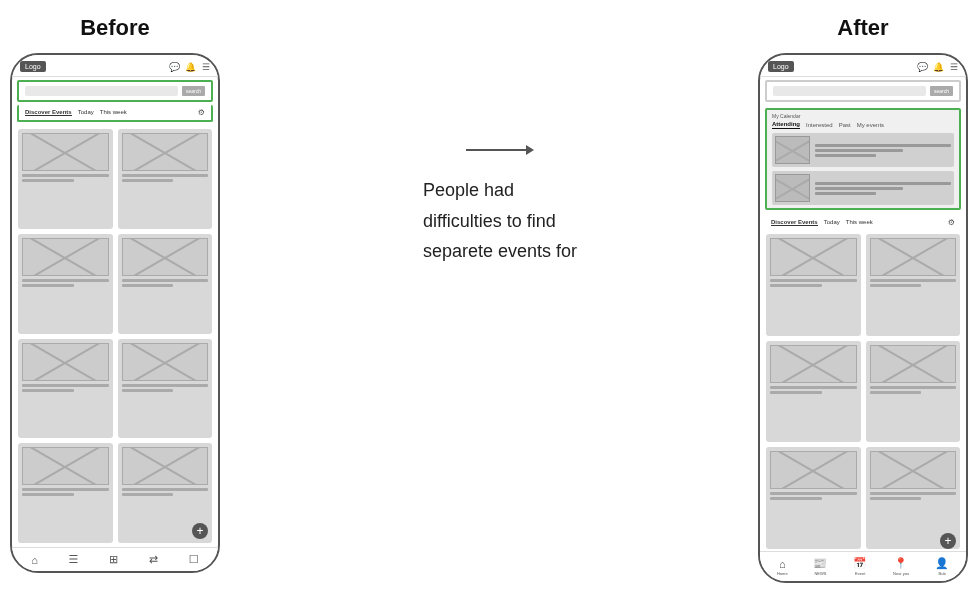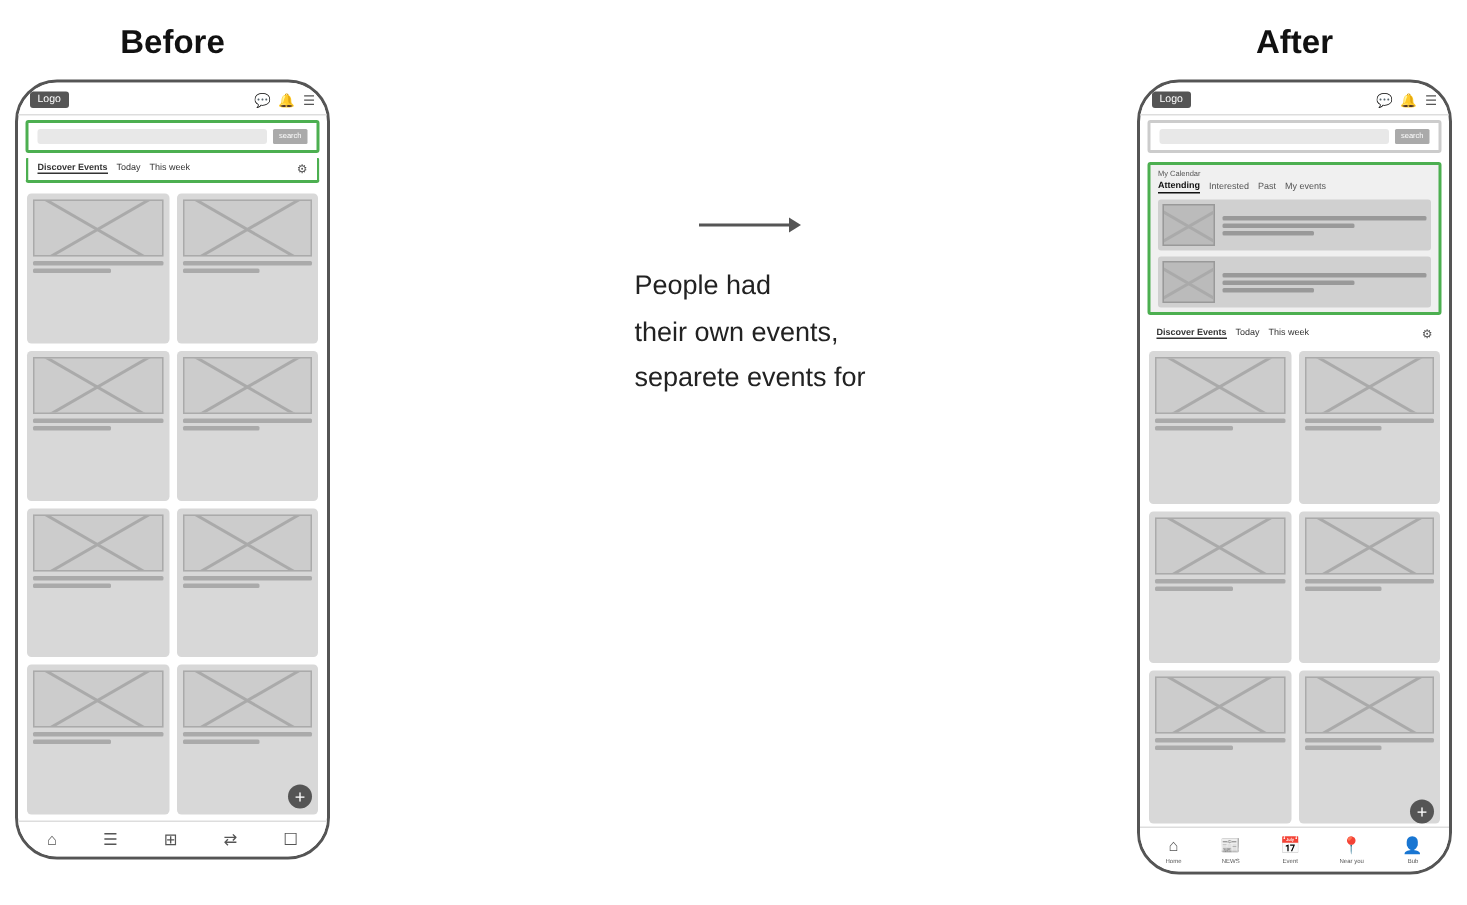--- a/index.html
+++ b/index.html
@@ -481,21 +481,21 @@
 
   <div style="display:flex; flex-direction:column; align-items:center; flex:1; padding: 0 5px; margin-left: 22px;">
 
     <div style="display:flex; align-items:center; margin-top: 130px; margin-bottom: 20px; align-self:stretch; justify-content:center;">
       <div class="arrow-line"></div>
       <div class="arrow-head"></div>
     </div>
 
     <div class="middle-text">
       <span>People had</span>
-      <span>their own events,</span>
+      <span>difficulties to find</span>
       <span>separete events for</span>
     </div>
   </div>
 
   <div class="right-column">
     <div class="section-title">After</div>
 
     <div class="phone" style="min-height:530px;">
       <div class="phone-inner">
 

